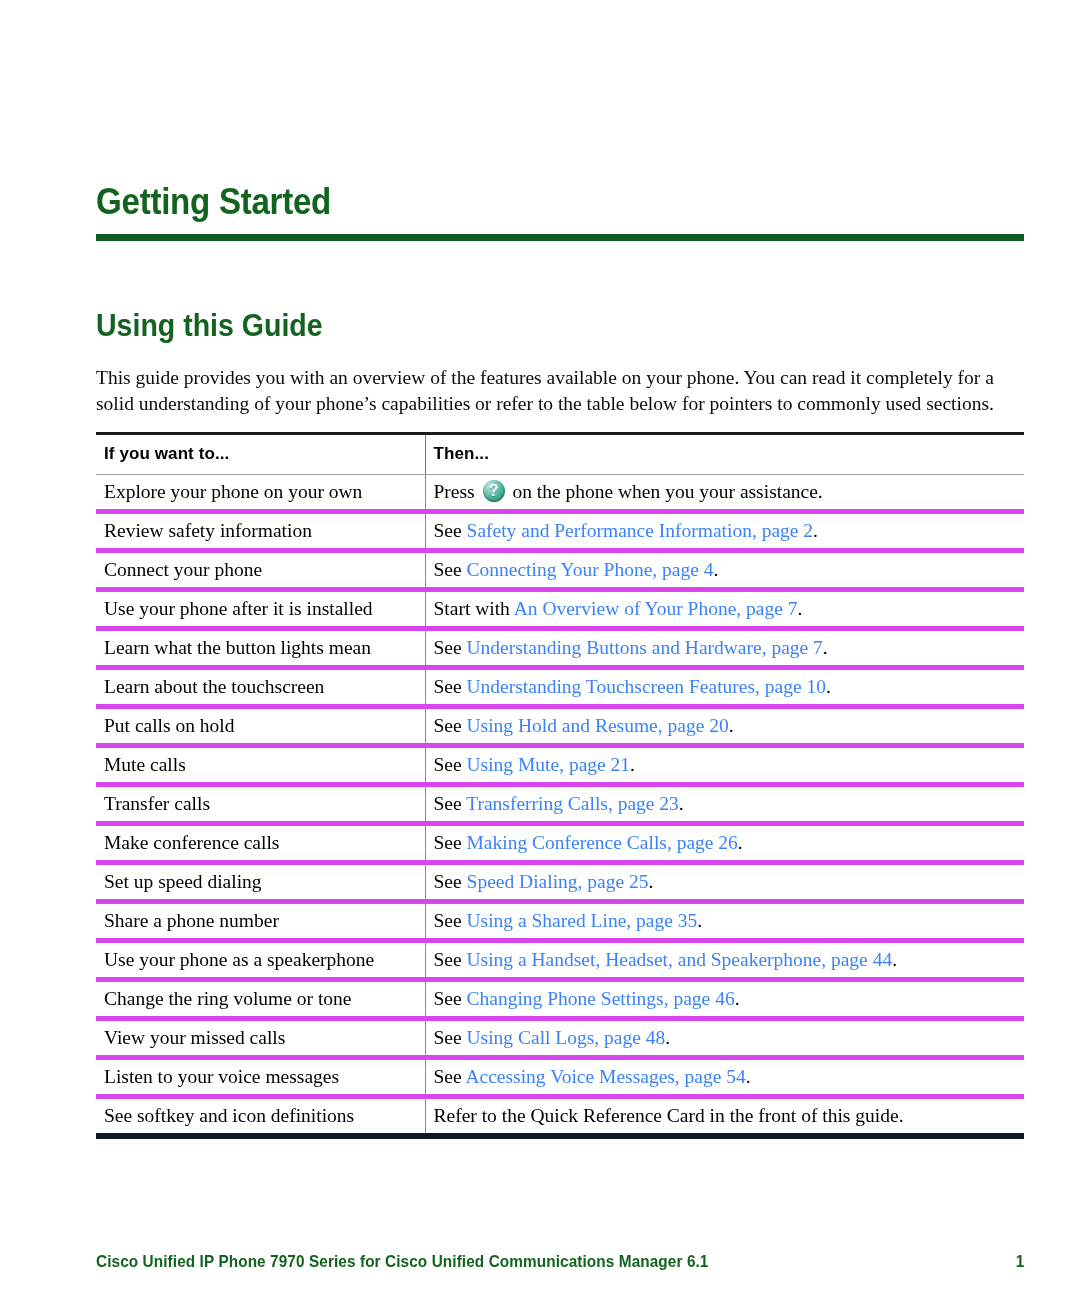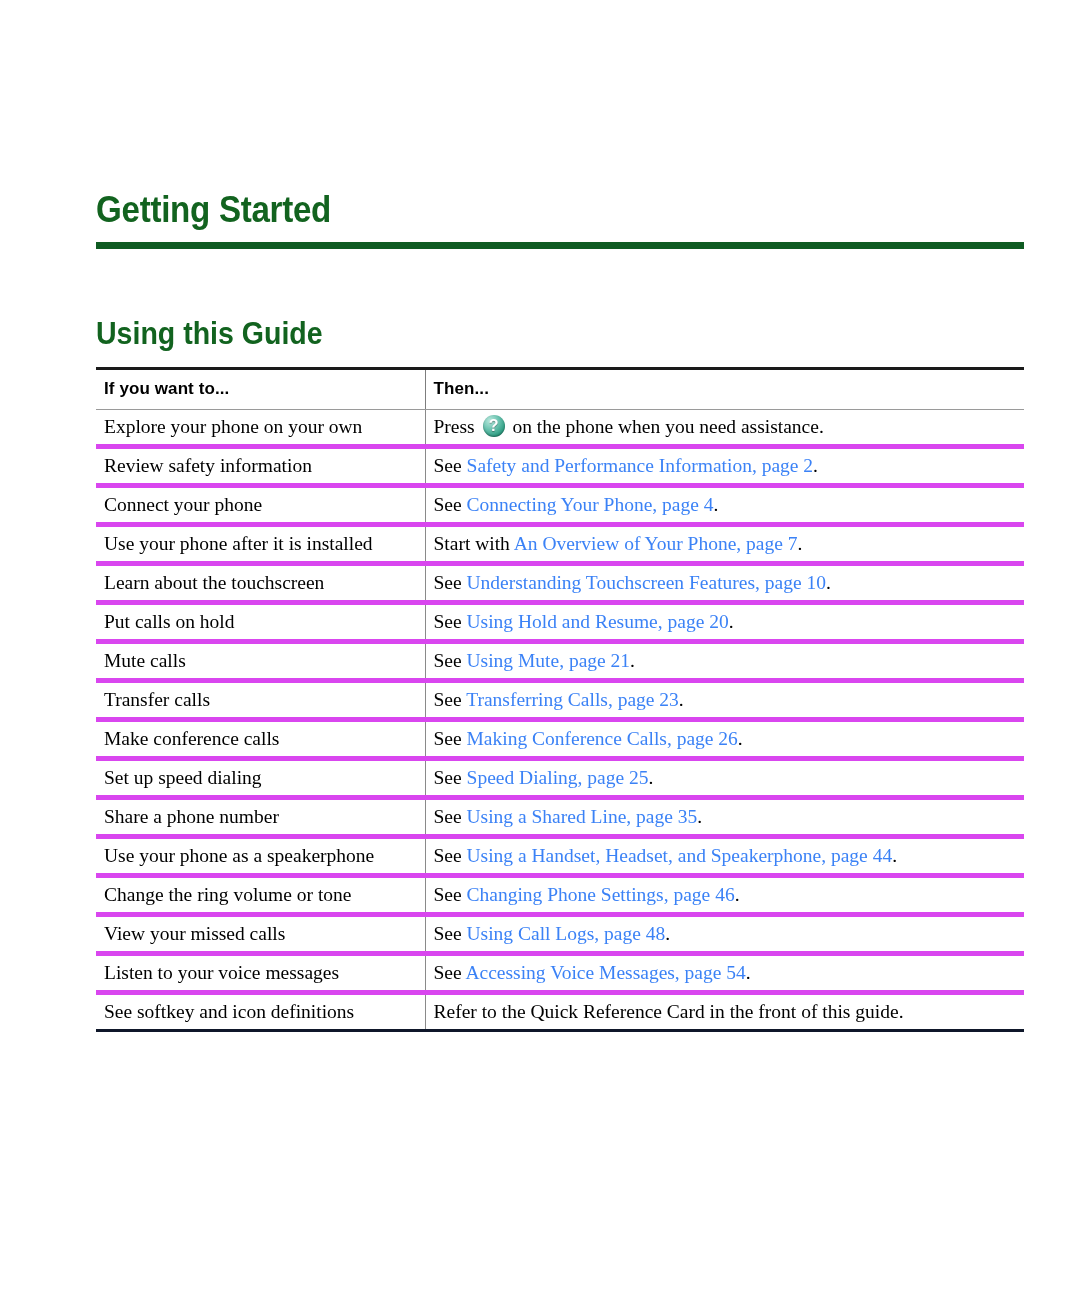--- a/index.html
+++ b/index.html
@@ -17,21 +17,21 @@
   }
   .page {
     position: absolute;
     left: 0; top: 0;
     width: 1080px;
     height: 1311px;
   }
   .content {
     position: absolute;
     left: 96px;
-    top: 8px;
+    top: 0;
     width: 928px;
   }
 
   
   .chapter-title {
     font-family: "Liberation Sans Narrow", "Liberation Sans", sans-serif;
     font-weight: bold;
     font-size: 36px;
     line-height: 40px;
     color: #12631f;
@@ -98,21 +98,21 @@
     padding-bottom: 9px;
     letter-spacing: 0.1px;
   }
   .lookup-table tbody td {
     font-size: 19.5px;
     line-height: 25px;
     border-bottom: 5px solid #d946ef;
     height: 25px;
   }
   .lookup-table tbody tr:last-child td {
-    border-bottom: 3px solid #0f172a;
+    border-bottom: 6px solid #0f172a;
   }
   .lookup-table .col-sep {
     border-left: 1px solid #7d7d7d;
   }
   .lookup-table tbody tr td.col-sep { border-left: 1px solid #8a8a8a; }
 
   a.xref, .xref {
     color: #3b82f6;
     text-decoration: none;
   }
@@ -164,50 +164,55 @@
 
 <div class="page">
   <div class="content">
 
     <h1 class="chapter-title">Getting Started</h1>
 
     <div class="chapter-rule"></div>
 
     <h2 class="section-title">Using this Guide</h2>
 
+    <p class="intro">This guide provides you with an overview of the features available on your phone. You can read it completely for a solid understanding of your phone’s capabilities or refer to the table below for pointers to commonly used sections.</p>
 
     <table class="lookup-table">
       <colgroup>
         <col class="c1">
         <col class="c2">
       </colgroup>
       <thead>
         <tr>
           <th>If you want to...</th>
           <th class="col-sep">Then...</th>
         </tr>
       </thead>
       <tbody id="table-body">
           <tr>
             <td>Explore your phone on your own</td>
-            <td class="col-sep"><span>Press </span><span class="help-icon"><span class="q">?</span></span><span> on the phone when you need assistance.</span></td>
+            <td class="col-sep"><span>Press </span><span class="help-icon"><span class="q">?</span></span><span> on the phone when you your assistance.</span></td>
           </tr>
           <tr>
             <td>Review safety information</td>
             <td class="col-sep"><span>See </span><a class="xref" href="#">Safety and Performance Information, page 2</a><span>.</span></td>
           </tr>
           <tr>
             <td>Connect your phone</td>
             <td class="col-sep"><span>See </span><a class="xref" href="#">Connecting Your Phone, page 4</a><span>.</span></td>
           </tr>
           <tr>
             <td>Use your phone after it is installed</td>
             <td class="col-sep"><span>Start with </span><a class="xref" href="#">An Overview of Your Phone, page 7</a><span>.</span></td>
           </tr>
           <tr>
+            <td>Learn what the button lights mean</td>
+            <td class="col-sep"><span>See </span><a class="xref" href="#">Understanding Buttons and Hardware, page 7</a><span>.</span></td>
+          </tr>
+          <tr>
             <td>Learn about the touchscreen</td>
             <td class="col-sep"><span>See </span><a class="xref" href="#">Understanding Touchscreen Features, page 10</a><span>.</span></td>
           </tr>
           <tr>
             <td>Put calls on hold</td>
             <td class="col-sep"><span>See </span><a class="xref" href="#">Using Hold and Resume, page 20</a><span>.</span></td>
           </tr>
           <tr>
             <td>Mute calls</td>
             <td class="col-sep"><span>See </span><a class="xref" href="#">Using Mute, page 21</a><span>.</span></td>
@@ -246,13 +251,17 @@
           </tr>
           <tr>
             <td>See softkey and icon definitions</td>
             <td class="col-sep"><span>Refer to the Quick Reference Card in the front of this guide.</span></td>
           </tr>
         </tbody>
     </table>
 
   </div>
 
+  <div class="footer">
+    <span class="fl">Cisco Unified IP Phone 7970 Series for Cisco Unified Communications Manager 6.1</span>
+    <span class="fr">1</span>
+  </div>
 </div>
 
 </body></html>

